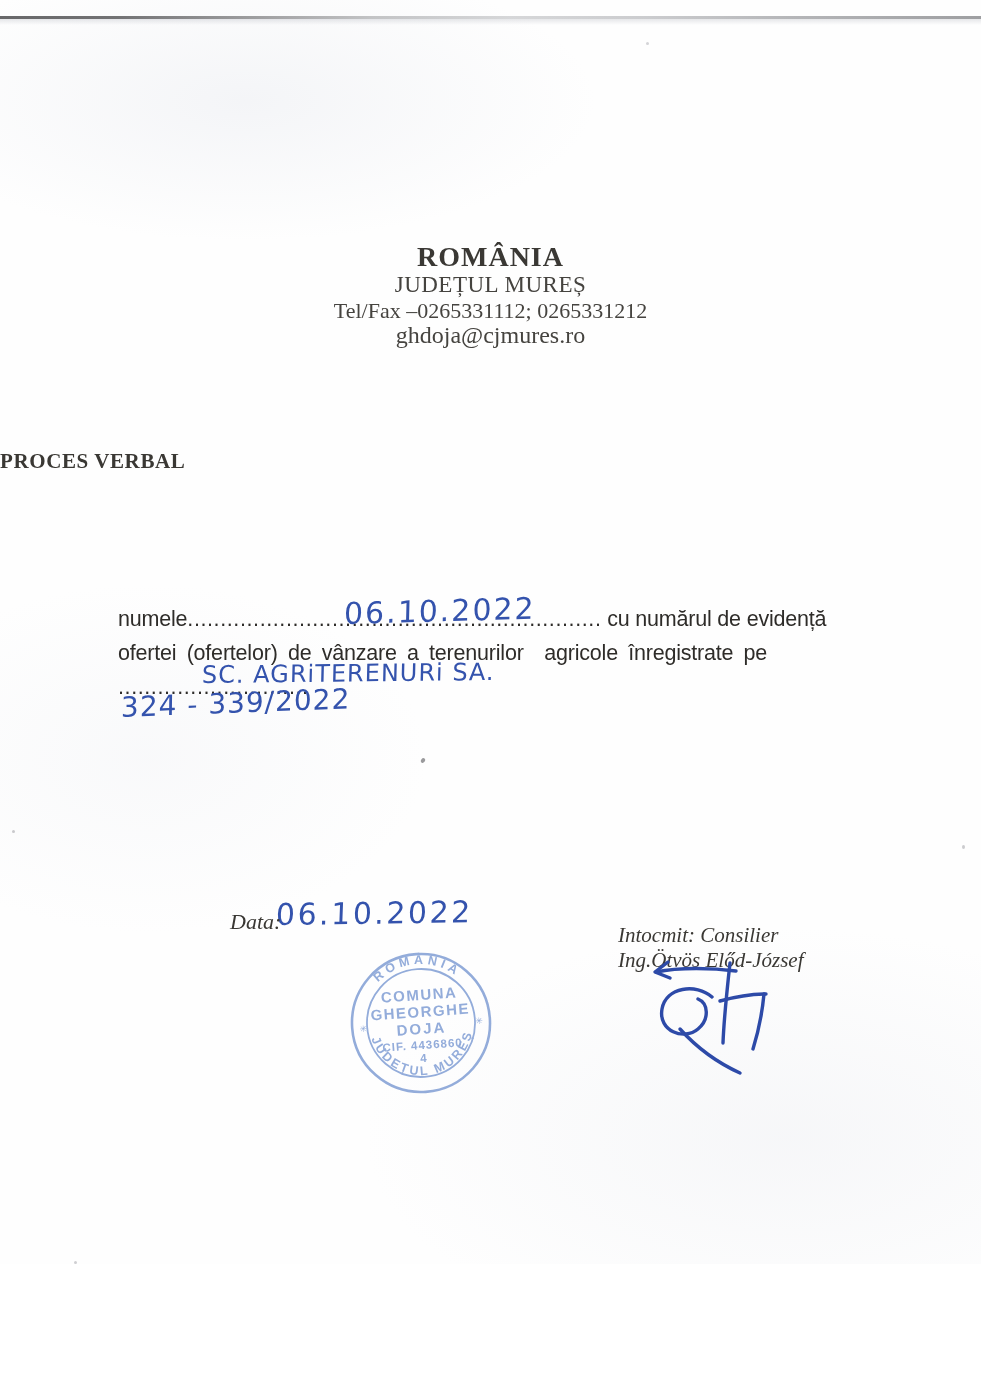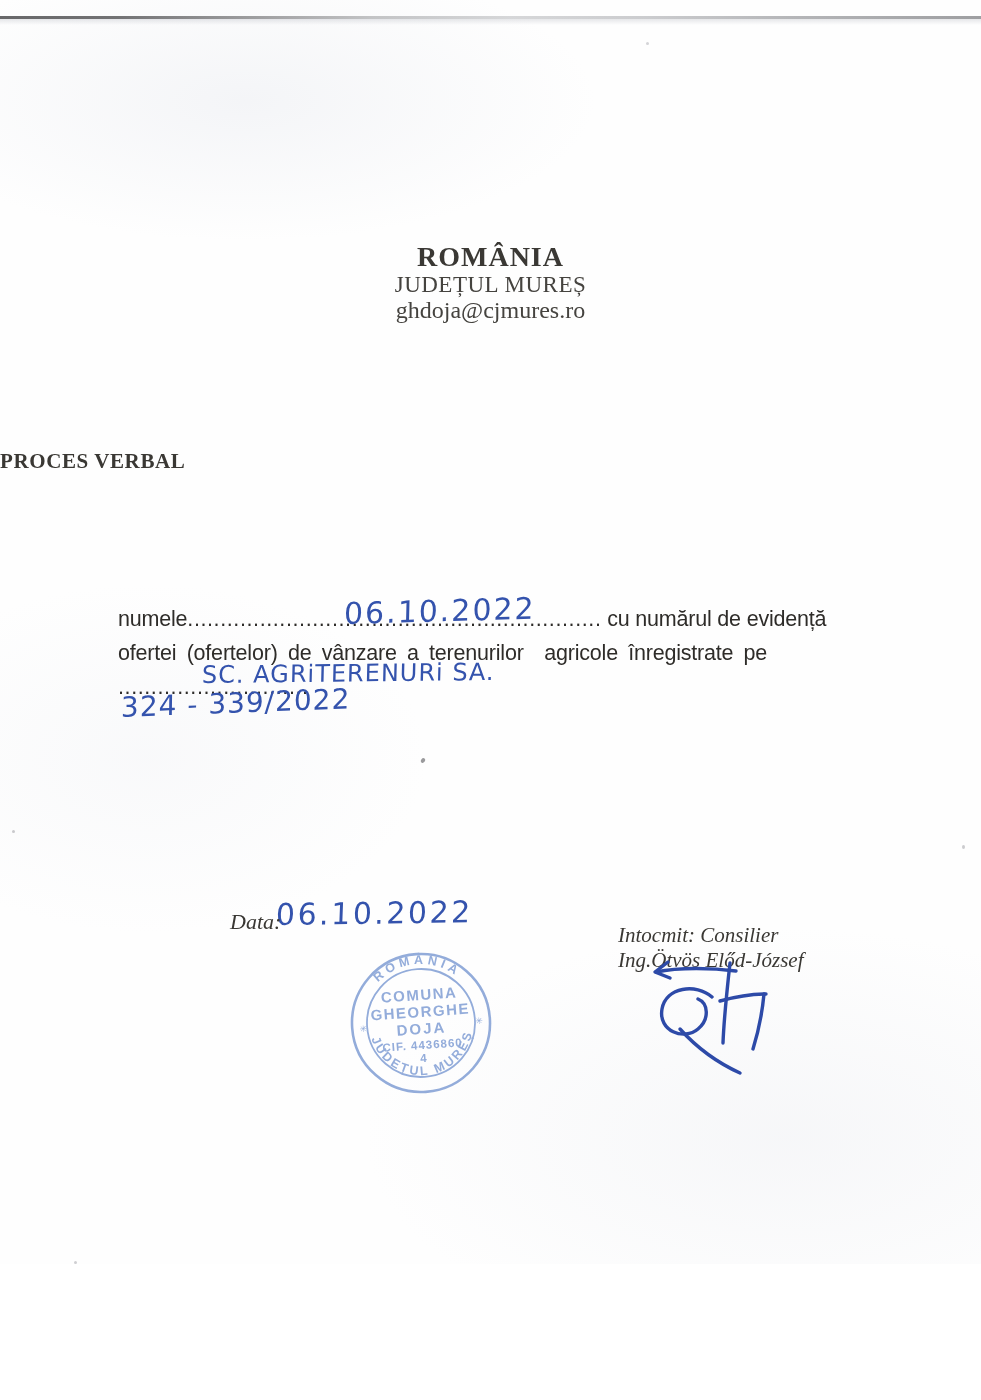--- a/index.html
+++ b/index.html
@@ -88,20 +88,21 @@
 <body>
 
 <div class="page">
 
   <div class="scan-edge"></div>
   <div class="scan-edge-soft"></div>
 
   <div class="letterhead">
     <div class="lh-country">ROMÂNIA</div>
     <div class="lh-county">JUDEȚUL MUREȘ</div>
+    <div class="lh-tel">Tel/Fax –0265331112; 0265331212</div>
     <div class="lh-email">ghdoja@cjmures.ro</div>
   </div>
 
   <div class="doc-title">PROCES VERBAL</div>
 
   <div class="para">
     <div class="para-line"><span>numele</span><span class="dots">...............................................................</span><span> cu numărul de evidență</span></div>
     <div class="para-line spread">ofertei (ofertelor) de vânzare a terenurilor  agricole înregistrate pe</div>
     <div class="para-line"><span class="dots">.............................</span></div>
   </div>

